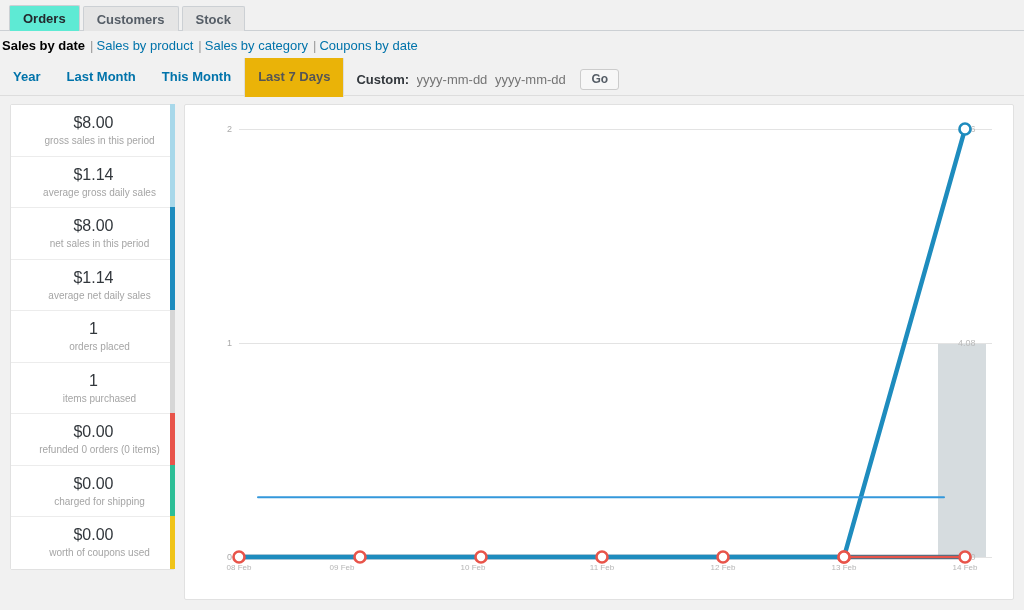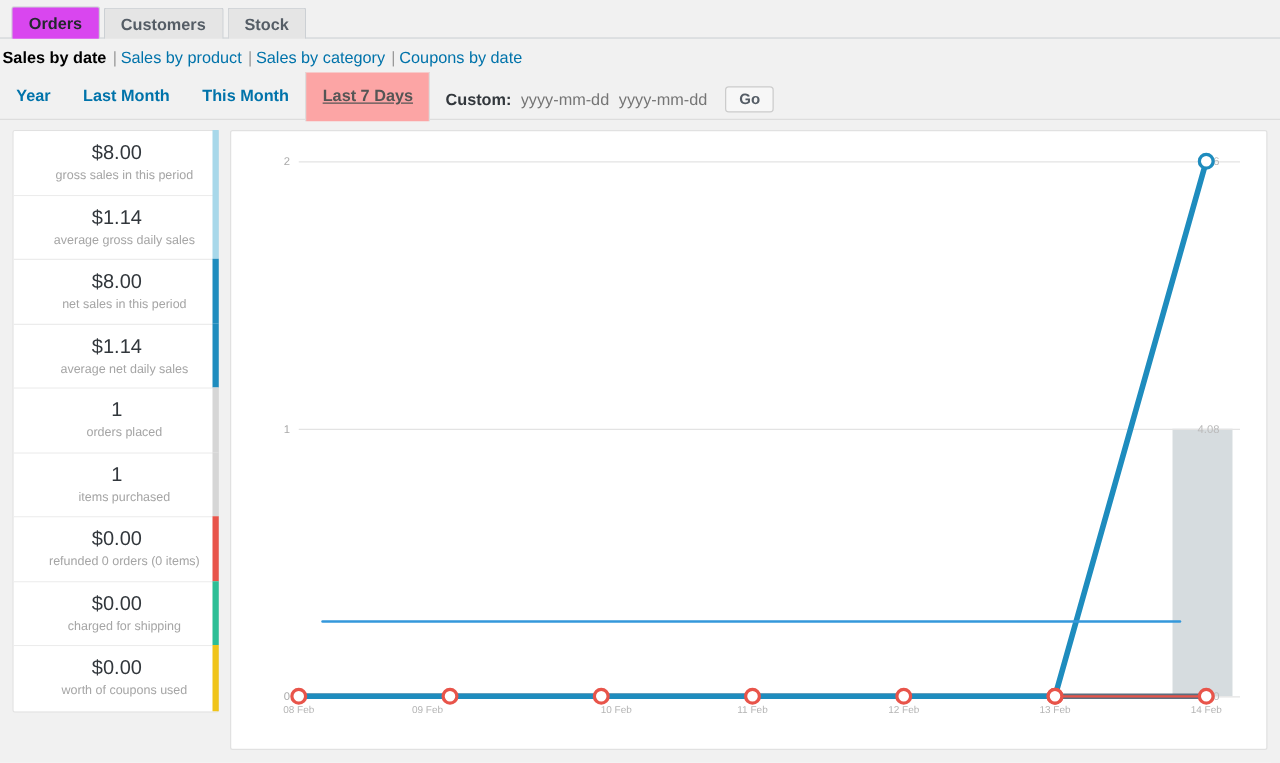--- a/index.html
+++ b/index.html
@@ -30,21 +30,21 @@
     font-weight: bold;
     color: #555d66;
     background: #e5e5e5;
     border: 1px solid #ccd0d4;
     border-bottom: none;
     border-radius: 2px 2px 0 0;
     cursor: pointer;
     vertical-align: bottom;
   }
   .tab.active {
-    background: #d946ef;
+    background: #5eead4;
     color: #23282d;
     border-color: #ccd0d4;
     padding-bottom: 7px;
   }
 
   
   .subnav {
     position: absolute; left: 0; top: 31px;
     width: 1024px; height: 27px;
     background: #f1f1f1;
@@ -74,26 +74,25 @@
     height: 38px;
     padding: 11px 13px 0 13px;
     font-size: 13px;
     line-height: 16px;
     font-weight: bold;
     color: #0073aa;
     cursor: pointer;
     vertical-align: top;
   }
   .range-item.active {
-    background: #fca5a5;
+    background: #eab308;
     color: #555;
     border-left: 1px solid #ddd;
     border-right: 1px solid #ddd;
     height: 52px;
-    text-decoration: underline;
   }
   .custom-wrap {
     display: inline-block;
     height: 38px;
     padding: 11px 0 0 12px;
     vertical-align: top;
     white-space: nowrap;
   }
   .custom-label {
     font-size: 13px; font-weight: bold; color: #32373c;
@@ -293,21 +292,21 @@
         <div class="ytick-left" style="top: 429px;">0</div>
         <div class="ytick-right" style="top: 429px;">0.00</div>
         <div class="gridline" style="top: 220px;"></div>
         <div class="ytick-left" style="top: 215px;">1</div>
         <div class="ytick-right" style="top: 215px;">4.08</div>
         <div class="gridline" style="top: 6px;"></div>
         <div class="ytick-left" style="top: 1px;">2</div>
         <div class="ytick-right" style="top: 1px;">8.16</div>
         <div class="xtick" style="left: 2px; top: 440px;">08 Feb</div>
         <div class="xtick" style="left: 105px; top: 440px;">09 Feb</div>
-        <div class="xtick" style="left: 256px; top: 440px;">10 Feb</div>
+        <div class="xtick" style="left: 236px; top: 440px;">10 Feb</div>
         <div class="xtick" style="left: 365px; top: 440px;">11 Feb</div>
         <div class="xtick" style="left: 486px; top: 440px;">12 Feb</div>
         <div class="xtick" style="left: 607px; top: 440px;">13 Feb</div>
         <div class="xtick" style="left: 728px; top: 440px;">14 Feb</div>
         <svg class="series" width="770" height="462">
           <polyline points="27,434 148,434 269,434 390,434 511,434 632,434 753,434" fill="none" stroke="#5d6d7e" stroke-width="4.5" stroke-linecap="round" stroke-linejoin="round"></polyline>
           <polyline points="27,434 148,434 269,434 390,434 511,434 632,434 753,434" fill="none" stroke="#e8544a" stroke-width="1.8" stroke-linecap="round" stroke-linejoin="round"></polyline>
           <circle cx="753" cy="434" r="5.5" fill="#ffffff" stroke="#e8544a" stroke-width="2.6"></circle>
           <polyline points="27,434 148,434 269,434 390,434 511,434 632,434 753,6" fill="none" stroke="#1e8cbe" stroke-width="4.5" stroke-linecap="round" stroke-linejoin="round"></polyline>
           <circle cx="753" cy="6" r="5.5" fill="#ffffff" stroke="#1e8cbe" stroke-width="2.6"></circle>

